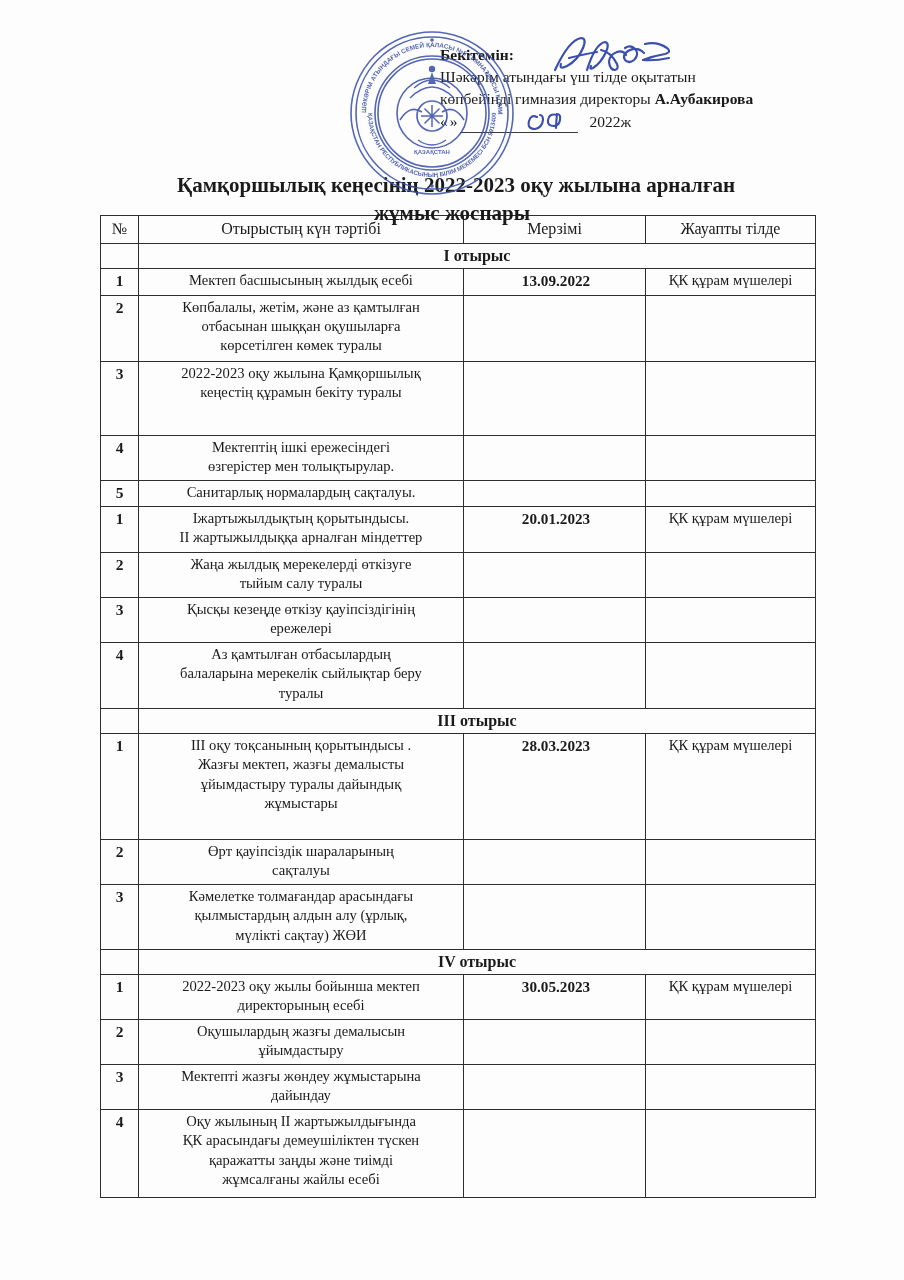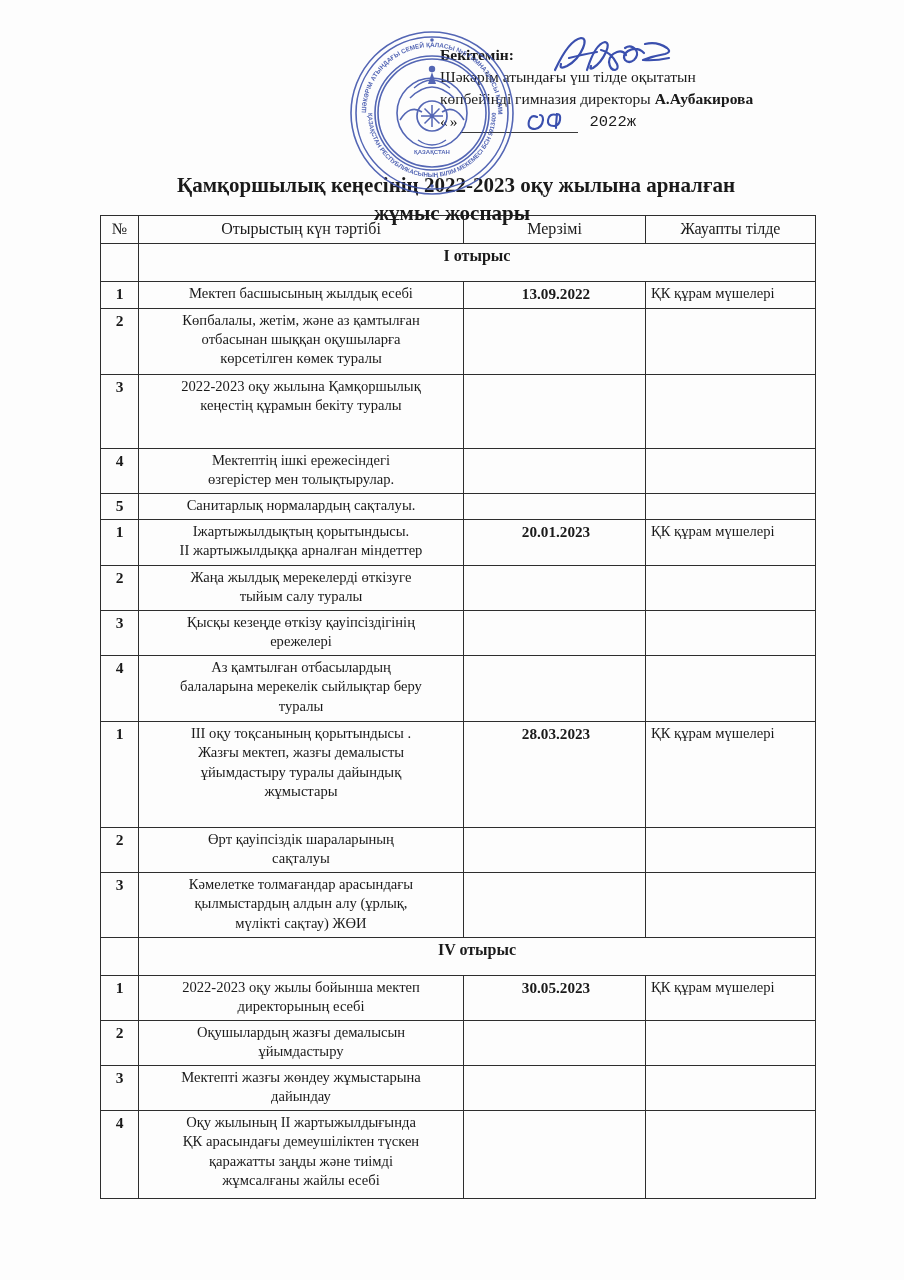--- a/index.html
+++ b/index.html
@@ -40,21 +40,21 @@
     gap: 2px;
     white-space: nowrap;
   }
   .date-quote { font-size: 15.5px; }
   .date-blank {
     display: inline-block;
     width: 118px;
     border-bottom: 1.4px solid #3a3a3a;
     height: 15px;
   }
-  .date-year { padding-left: 10px; font-family: Liberation Mono, monospace; }
+  .date-year { padding-left: 10px; }
 
   
   .signature {
     position: absolute;
     left: 549px;
     top: 30px;
     width: 130px;
     height: 52px;
     z-index: 6;
     pointer-events: none;
@@ -128,32 +128,33 @@
     padding-right: 0;
   }
   td.cell-topic { text-align: center; }
   td.cell-date {
     font-weight: bold;
     font-size: 15.2px;
     text-align: center;
     padding-left: 8px;
   }
   td.cell-resp {
+    text-align: center;
     font-size: 14.6px;
     padding-top: 2px;
   }
 
   tr.section-row td {
     text-align: center;
     font-weight: bold;
     font-size: 16px;
     vertical-align: middle;
     height: 20px;
     padding-top: 1px;
-    padding-bottom: 15px;
+    padding-bottom: 2px;
   }
   tr.section-row td.cell-no { border-right: 1px solid #2e2e2e; }
 
   .topic-text { display: block; white-space: pre-line; }
 </style>
 </head>
 <body>
 
 <div id="page">
 
@@ -325,20 +326,24 @@
         <tr style="height: 66px;">
           <td class="cell-no">4</td>
           <td class="cell-topic">
             <span class="topic-text">Аз қамтылған отбасылардың
 балаларына мерекелік сыйлықтар беру
 туралы</span>
           </td>
           <td class="cell-date"></td>
           <td class="cell-resp"></td>
         </tr>
+        <tr class="section-row">
+          <td class="cell-no">&nbsp;</td>
+          <td colspan="3">III отырыс</td>
+        </tr>
         <tr style="height: 106px;">
           <td class="cell-no">1</td>
           <td class="cell-topic">
             <span class="topic-text">III оқу тоқсанының қорытындысы .
 Жазғы мектеп, жазғы демалысты
 ұйымдастыру туралы дайындық
 жұмыстары</span>
           </td>
           <td class="cell-date">28.03.2023</td>
           <td class="cell-resp">ҚК құрам мүшелері</td>

